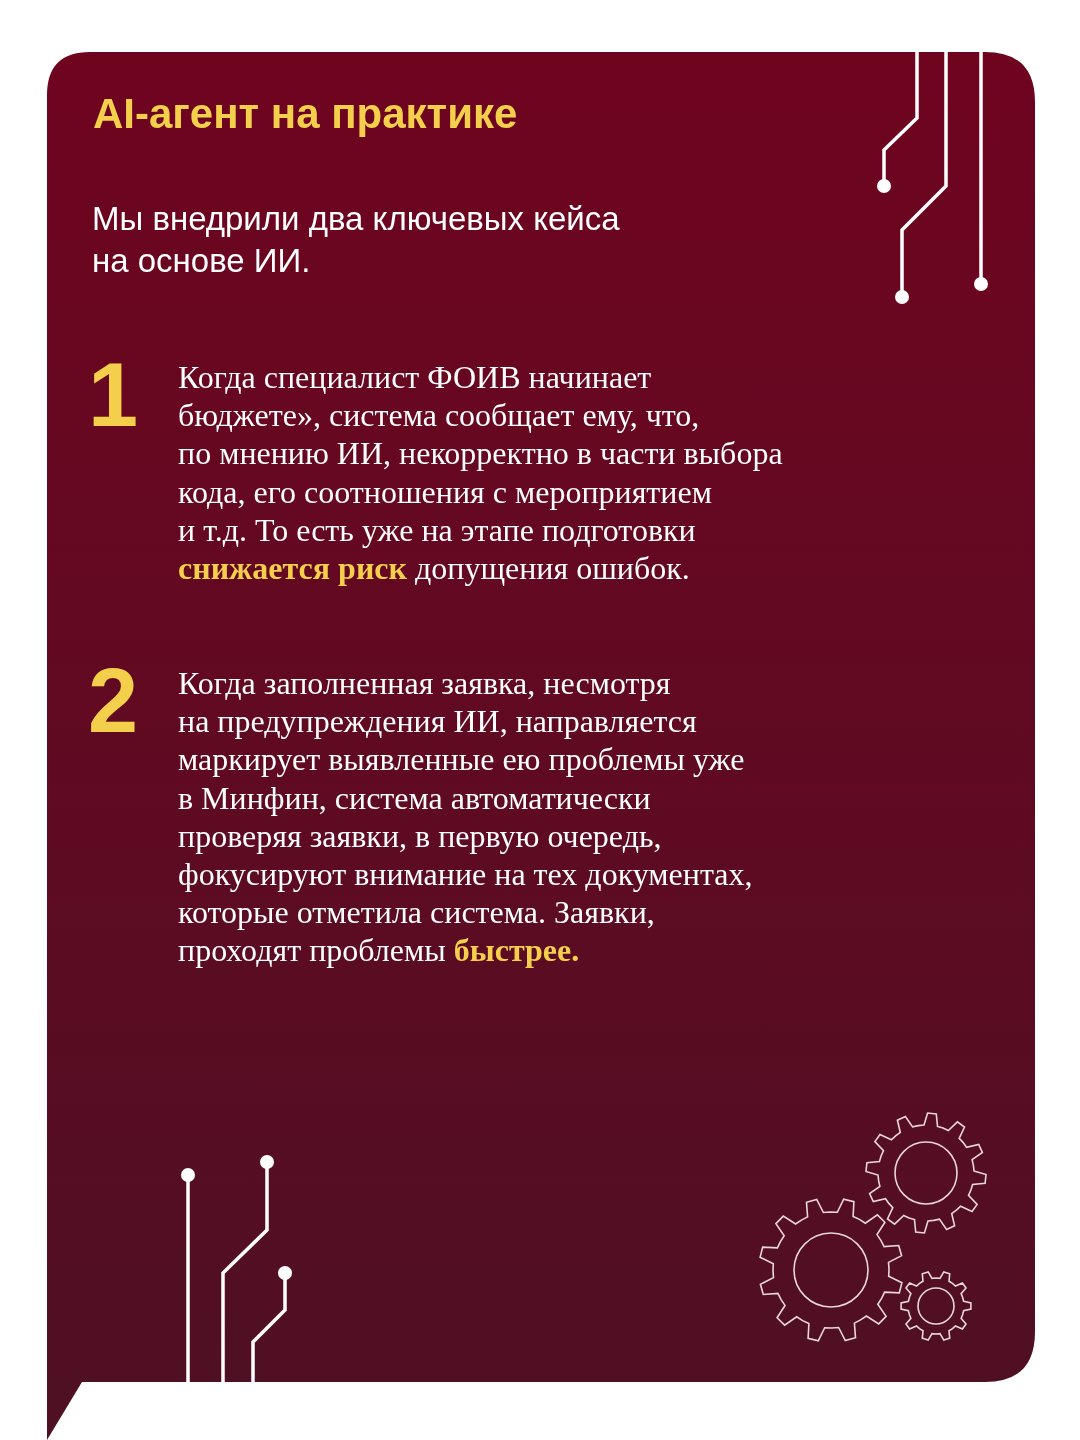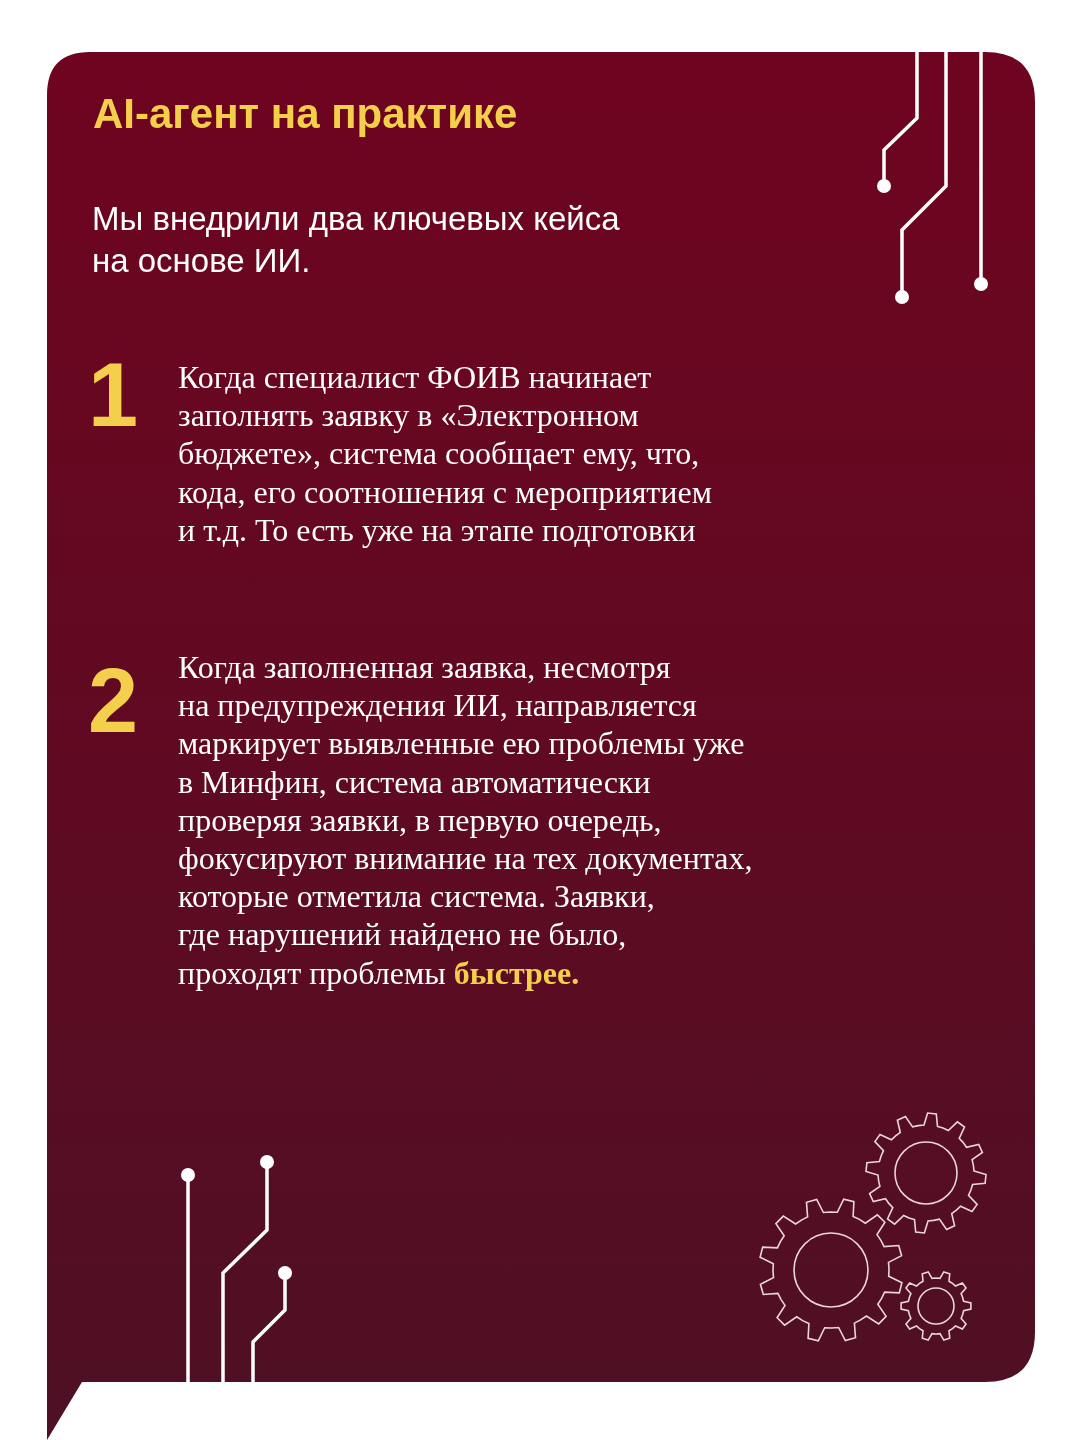--- a/index.html
+++ b/index.html
@@ -113,30 +113,30 @@
 <div class="title">AI-агент на практике</div>
 
 <div class="intro">
   <span class="line">Мы внедрили два ключевых кейса</span>
   <span class="line">на основе ИИ.</span>
 </div>
 
 <div class="numeral" style="left:88px; top:350px;">1</div>
 <div class="item-text" style="top:358px;">
   <span class="line">Когда специалист ФОИВ начинает</span>
-  <span class="line">заполнять заявку в «Электронном</span>
   <span class="line">бюджете», система сообщает ему, что,</span>
+  <span class="line">по мнению ИИ, некорректно в части выбора</span>
   <span class="line">кода, его соотношения с мероприятием</span>
   <span class="line">и т.д. То есть уже на этапе подготовки</span>
+  <span class="line"><span class="hl">снижается риск</span><span> допущения ошибок.</span></span>
 </div>
 
 <div class="numeral" style="left:88px; top:656px;">2</div>
-<div class="item-text" style="top:648px;">
+<div class="item-text" style="top:664px;">
   <span class="line">Когда заполненная заявка, несмотря</span>
   <span class="line">на предупреждения ИИ, направляется</span>
   <span class="line">маркирует выявленные ею проблемы уже</span>
   <span class="line">в Минфин, система автоматически</span>
   <span class="line">проверяя заявки, в первую очередь,</span>
   <span class="line">фокусируют внимание на тех документах,</span>
   <span class="line">которые отметила система. Заявки,</span>
-  <span class="line">где нарушений найдено не было,</span>
   <span class="line"><span>проходят проблемы </span><span class="hl">быстрее.</span></span>
 </div>
 
 </body></html>

